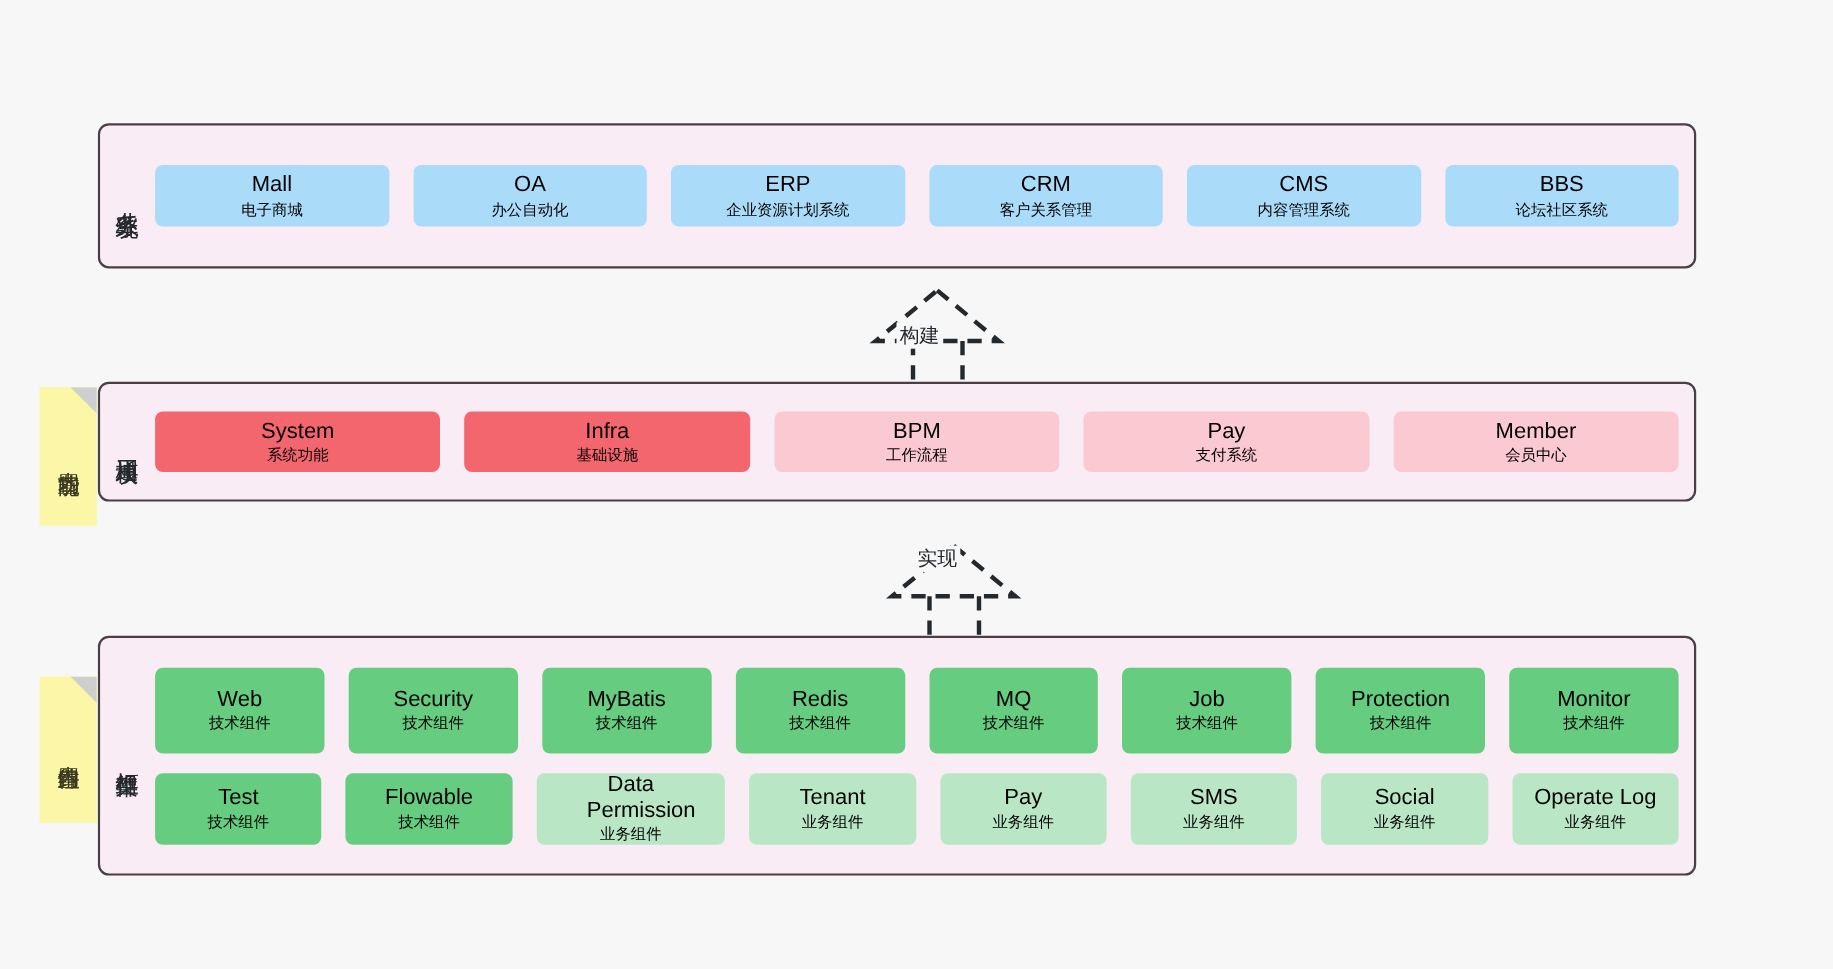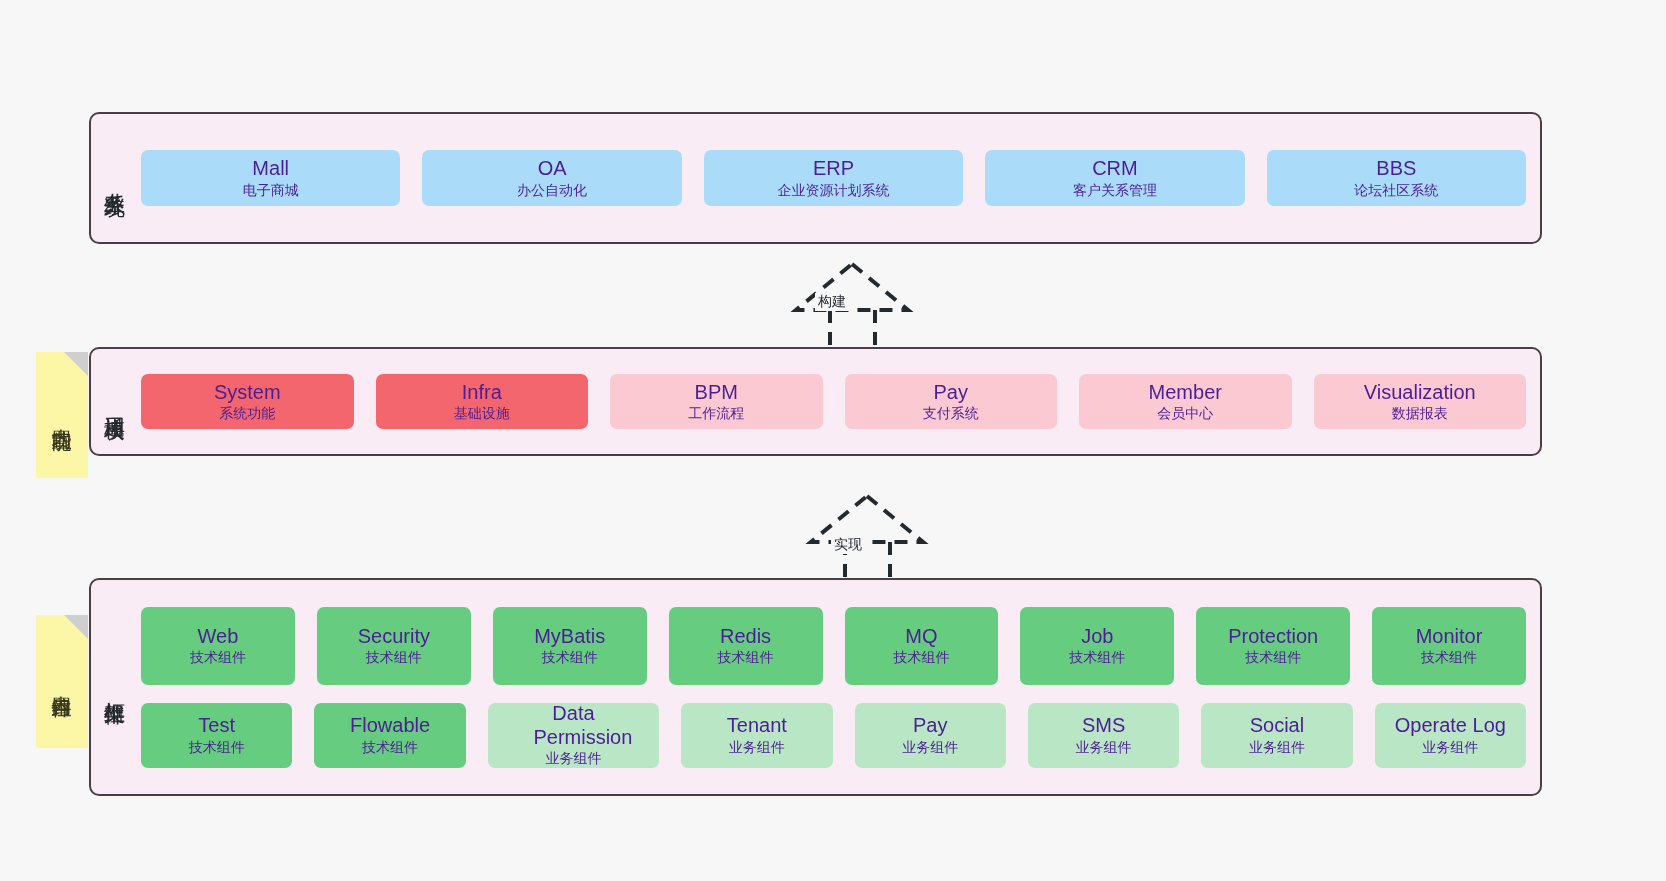--- a/index.html
+++ b/index.html
@@ -65,21 +65,21 @@
   
   .card {
     flex: 1 1 0;
     min-width: 0;
     border-radius: 7px;
     display: flex;
     flex-direction: column;
     align-items: center;
     justify-content: center;
     text-align: center;
-    color: #4c1d95;
+    color: #000000;
     line-height: 1.28;
     padding: 6px 4px;
     box-sizing: border-box;
   }
   .card .line1 { font-size: 20px; }
   .card .line2 { font-size: 14px; }
 
   .c-blue        { background: #aadcfa; }
   .c-red         { background: #f4666e; }
   .c-pink        { background: #fbc9d2; }
@@ -112,21 +112,21 @@
     border-top: 24px solid #cfcfcf;
     border-left: 24px solid transparent;
   }
 
   
   .arrow {
     position: absolute;
   }
   .arrow-label {
     position: absolute;
-    font-size: 14px;
+    font-size: 18px;
     color: #24292e;
     background: #f7f7f7;
     padding: 0 3px;
     user-select: none;
     white-space: nowrap;
   }
 </style>
 </head>
 <body>
 
@@ -144,20 +144,24 @@
           <span class="line1">OA</span>
           <span class="line2">办公自动化</span>
         </div>
         <div class="card c-blue">
           <span class="line1">ERP</span>
           <span class="line2">企业资源计划系统</span>
         </div>
         <div class="card c-blue">
           <span class="line1">CRM</span>
           <span class="line2">客户关系管理</span>
+        </div>
+        <div class="card c-blue">
+          <span class="line1">CMS</span>
+          <span class="line2">内容管理系统</span>
         </div>
         <div class="card c-blue">
           <span class="line1">BBS</span>
           <span class="line2">论坛社区系统</span>
         </div>
       </div>
     </div>
   </div>
 
   <svg class="arrow" style="left:790px; top:258px; width:125px; height:95px;" viewBox="0 0 125 95">
@@ -189,35 +193,31 @@
           <span class="line2">工作流程</span>
         </div>
         <div class="card c-pink">
           <span class="line1">Pay</span>
           <span class="line2">支付系统</span>
         </div>
         <div class="card c-pink">
           <span class="line1">Member</span>
           <span class="line2">会员中心</span>
         </div>
-        <div class="card c-pink">
-          <span class="line1">Visualization</span>
-          <span class="line2">数据报表</span>
-        </div>
       </div>
     </div>
   </div>
 
   <svg class="arrow" style="left:805px; top:490px; width:125px; height:95px;" viewBox="0 0 125 95">
     <polygon points="62,6 118,52 6,52" fill="none" stroke="#24292e" stroke-width="4" stroke-dasharray="13,9" stroke-linejoin="miter"></polygon>
     <line x1="40" y1="52" x2="40" y2="93" stroke="#24292e" stroke-width="4" stroke-dasharray="13,9"></line>
     <line x1="85" y1="52" x2="85" y2="93" stroke="#24292e" stroke-width="4" stroke-dasharray="13,9"></line>
     <line x1="40" y1="93" x2="85" y2="93" stroke="#24292e" stroke-width="4" stroke-dasharray="13,9"></line>
   </svg>
-  <div class="arrow-label" style="left:831px; top:536px;">实现</div>
+  <div class="arrow-label" style="left:831px; top:496px;">实现</div>
 
   <div class="sticky" style="left:36px; top:615px; height:133px;">
     <span class="fold"></span>
     <span>内置组件</span>
   </div>
   <div class="layer" id="layer-framework" style="left:89px; top:578px; width:1453px; height:218px;">
     <div class="layer-title">框架组件</div>
     <div class="layer-body">
 
       <div class="row" style="height:78px;">

